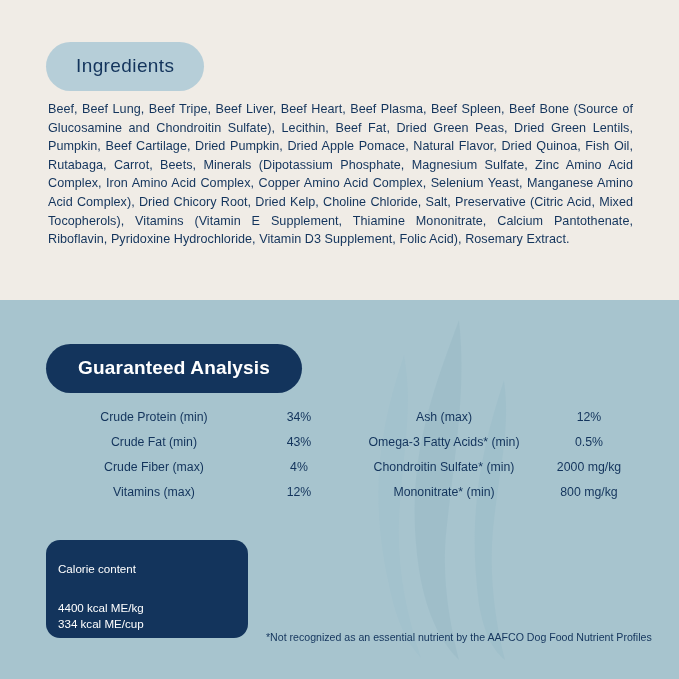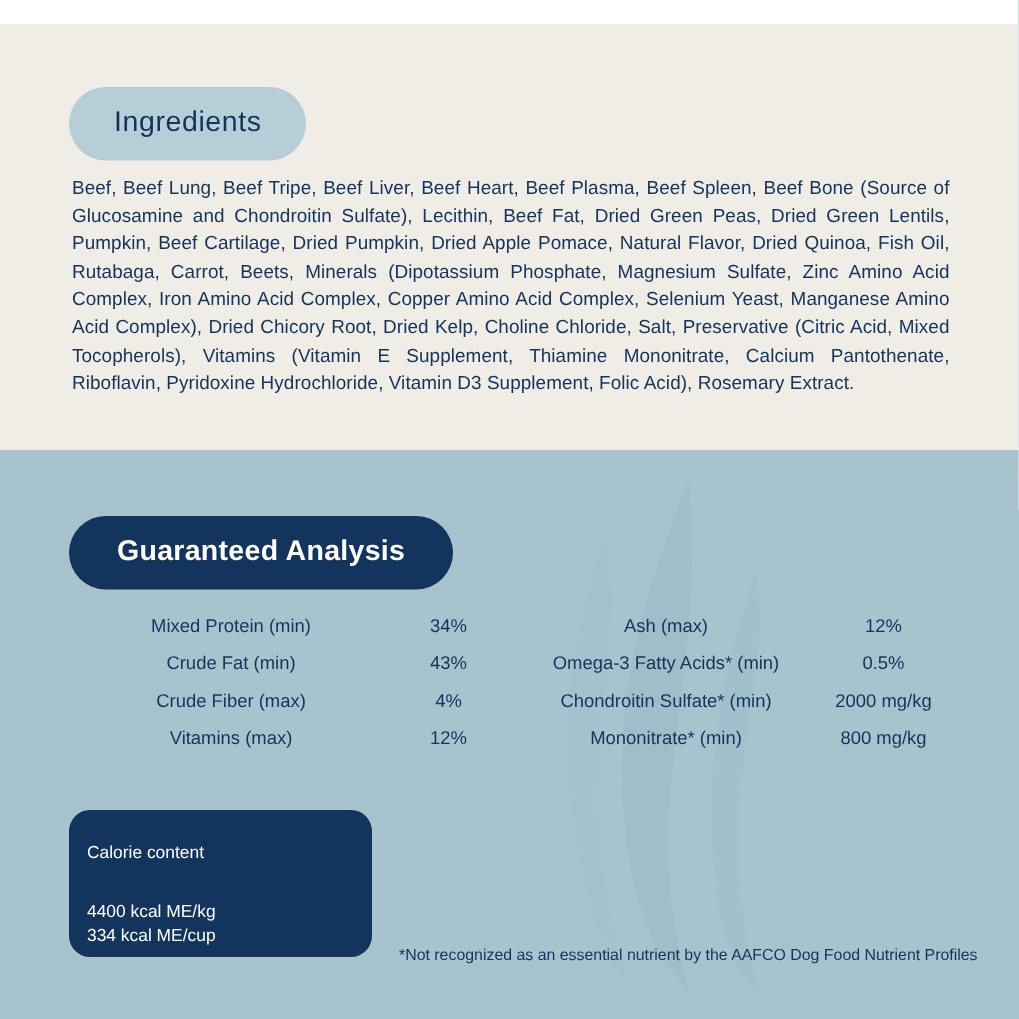--- a/index.html
+++ b/index.html
@@ -16,21 +16,21 @@
   .page {
     position: relative;
     width: 679px;
     height: 679px;
   }
 
   
   .ingredients-panel {
     position: absolute;
     left: 0;
-    top: 16px;
+    top: 0;
     width: 679px;
     height: 300px;
     background: #f0ece6;
   }
   .pill {
     display: inline-block;
     border-radius: 30px;
     padding: 13px 30px 14px 30px;
     font-size: 19px;
     letter-spacing: 0.4px;
@@ -156,21 +156,21 @@
 
     <svg class="swoosh" viewBox="0 0 240 340">
       <path d="M150 0 C 120 80, 95 150, 110 250 C 118 300, 135 325, 150 340 C 140 300, 132 255, 138 205 C 145 140, 158 70, 150 0 Z" fill="#8fb3c0"></path>
       <path d="M95 35 C 70 110, 60 175, 80 265 C 88 305, 100 325, 112 338 C 98 295, 88 250, 90 200 C 93 135, 105 90, 95 35 Z" fill="#9abecb"></path>
       <path d="M195 60 C 172 130, 158 195, 170 285 C 176 318, 186 332, 196 340 C 186 300, 180 255, 184 210 C 190 150, 202 110, 195 60 Z" fill="#93b8c5"></path>
     </svg>
 
     <div class="pill pill-ga">Guaranteed Analysis</div>
 
     <div class="ga-table">
-      <div class="ga-cell ga-label">Mixed Protein (min)</div>
+      <div class="ga-cell ga-label">Crude Protein (min)</div>
       <div class="ga-cell ga-value">34%</div>
       <div class="ga-cell ga-label">Ash (max)</div>
       <div class="ga-cell ga-value">12%</div>
 
       <div class="ga-cell ga-label">Crude Fat (min)</div>
       <div class="ga-cell ga-value">43%</div>
       <div class="ga-cell ga-label">Omega-3 Fatty Acids* (min)</div>
       <div class="ga-cell ga-value">0.5%</div>
 
       <div class="ga-cell ga-label">Crude Fiber (max)</div>

